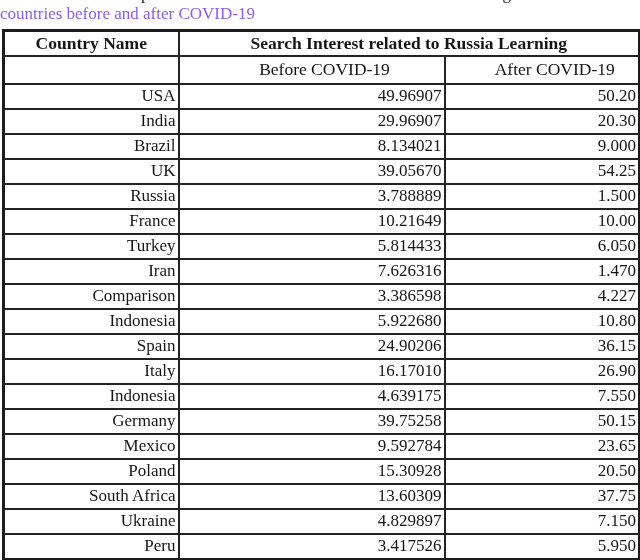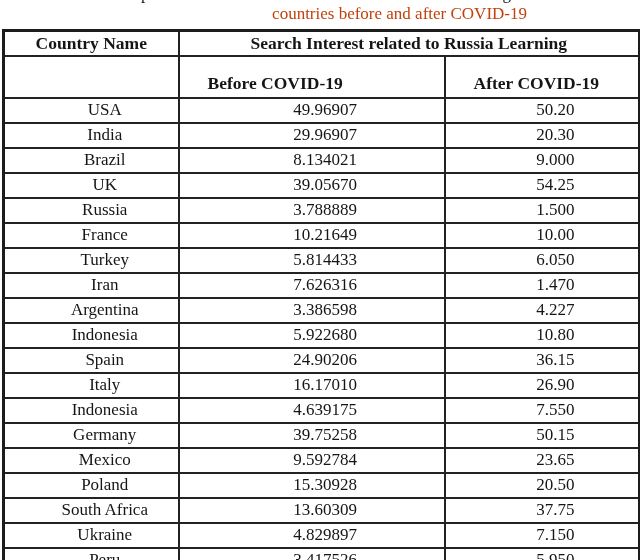--- a/index.html
+++ b/index.html
@@ -26,25 +26,25 @@
     font-size: 17px;
     line-height: 20px;
     white-space: nowrap;
     color: #1a1a1a;
   }
   .caption-line2 {
     position: absolute;
     top: 3px;
     left: 0;
     width: 527px;             
-    text-align: right;
+    text-align: left;
     font-size: 17px;
     line-height: 22px;
     white-space: nowrap;
-    color: #c2410c;
+    color: #8b5cf6;
   }
 
   
   table.paper-table {
     position: absolute;
     left: 2px;
     top: 29px;
     width: 636px;
     border-collapse: collapse;
     table-layout: fixed;
@@ -68,29 +68,29 @@
     height: 20px;
     font-weight: bold;
     text-align: center;
     padding: 1px 2px;
     font-size: 17.5px;
     margin-top: 26px;
   }
   
   .paper-table thead tr.hrow2 th {
     height: 23px;
-    font-weight: bold;
-    text-align: left;
-    padding: 15px 2px 2px 28px;
+    font-weight: normal;
+    text-align: center;
+    padding: 1px 2px 2px 28px;
     font-size: 17.5px;
   }
   
   .paper-table tbody td {
     height: 22px;
-    text-align: center;
+    text-align: right;
     padding: 0 2px 1px 29px;
     font-weight: normal;
   }
 </style>
 </head>
 <body>
 
 <div class="caption-line1">Table 1. Comparison of the search interest related to online learning in different</div>
 
 <div class="caption-line2">countries before and after COVID-19</div>
@@ -155,21 +155,21 @@
     <td>6.050</td>
   </tr>
 
   <tr>
     <td>Iran</td>
     <td>7.626316</td>
     <td>1.470</td>
   </tr>
 
   <tr>
-    <td>Argentina</td>
+    <td>Comparison</td>
     <td>3.386598</td>
     <td>4.227</td>
   </tr>
 
   <tr>
     <td>Indonesia</td>
     <td>5.922680</td>
     <td>10.80</td>
   </tr>
 

